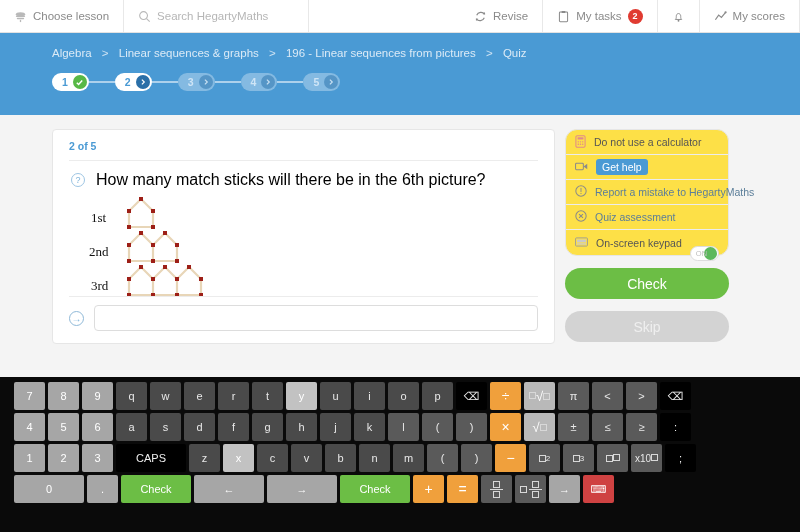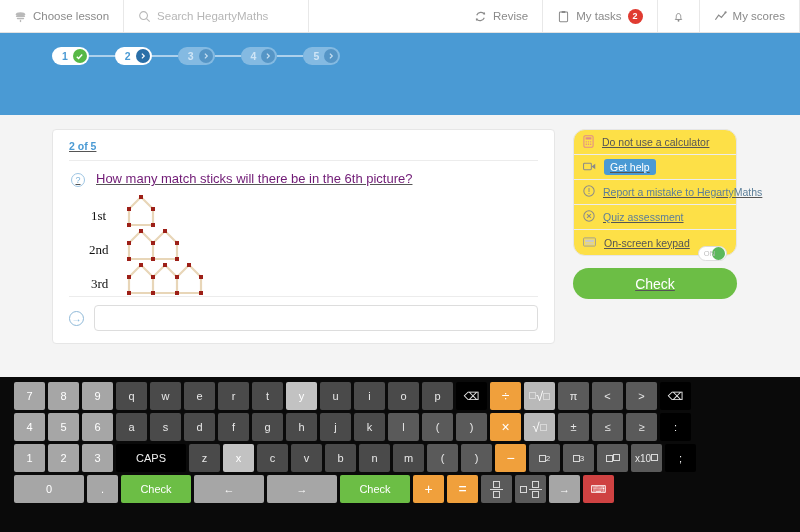--- a/index.html
+++ b/index.html
@@ -70,43 +70,42 @@
   }
   .dot.green { background: #57b846; }
   .dot.navy  { background: #2a6fa8; }
   .dot.pale  { background: #2f78b0; opacity: .55; }
   .connector { width: 26px; height: 2px; background: rgba(255,255,255,0.55); }
 
   
   .main {
     display: flex;
     padding: 14px 52px 0 52px;
-    gap: 18px;
+    gap: 10px;
     height: 245px;
-    text-decoration: underline;
   }
   .card {
     background: #fff;
     border: 1px solid #e6e6e6;
     border-radius: 4px;
     width: 503px;
     height: 215px;
     padding: 10px 16px;
     position: relative;
   }
   .qcount { color: #4a9ad4; font-size: 10.5px; font-weight: bold; }
   .hr { height: 1px; background: #ececec; margin: 8px 0 0 0; }
   .qrow { display: flex; gap: 11px; padding: 10px 0 0 2px; align-items: flex-start; }
   .qmark {
     width: 14px; height: 14px; border-radius: 50%;
     border: 1px solid #9dc5e3; color: #7fb3da;
     font-size: 9px; display: flex; align-items: center; justify-content: center;
     flex: none; margin-top: 2px;
   }
-  .qtext { font-size: 13px; color: #701a75; }
+  .qtext { font-size: 16px; color: #000000; }
   .figure { padding: 6px 0 0 20px; }
   .ansrow {
     display: flex; align-items: center; gap: 10px;
     position: absolute; left: 16px; right: 16px; bottom: 12px;
   }
   .arrow-circ {
     width: 15px; height: 15px; border-radius: 50%;
     border: 1px solid #8fb9d8; color: #7fb3da;
     font-size: 10px; display: flex; align-items: center; justify-content: center;
     flex: none;
@@ -254,20 +253,29 @@
         <polyline points="1.5,10.5 5,5.5 8,8 12.5,2.5" stroke="#8a8a8a" stroke-width="1.3" fill="none"></polyline>
         <circle cx="12.5" cy="2.5" r="1.2" fill="#8a8a8a"></circle>
       </svg>
     </span>
     <span>My scores</span>
   </div>
 
 </div>
 
 <div class="band">
+  <div class="crumbs">
+    <span>Algebra</span>
+    <span class="sep">&gt;</span>
+    <span>Linear sequences &amp; graphs</span>
+    <span class="sep">&gt;</span>
+    <span>196 - Linear sequences from pictures</span>
+    <span class="sep">&gt;</span>
+    <span>Quiz</span>
+  </div>
 
   <div class="steps">
     <div class="pill">
       <span>1</span>
       <span class="dot green">
         <svg width="9" height="9" viewBox="0 0 10 10">
             <polyline points="2,5.2 4,7.2 8,2.8" stroke="#fff" stroke-width="1.6" fill="none"></polyline>
           </svg>
       </span>
     </div>
@@ -448,20 +456,21 @@
         </span>
         <span>On-screen keypad</span>
         <span class="toggle">
           <span class="on-lbl">ON</span>
           <span class="knob"></span>
         </span>
       </div>
     </div>
 
     <div class="btn check">Check</div>
+    <div class="btn skip">Skip</div>
   </div>
 </div>
 
 <div class="kb">
   <div class="krow">
       <div class="key num">7</div>
       <div class="key num">8</div>
       <div class="key num">9</div>
       <div class="key ltr">q</div>
       <div class="key ltr">w</div>

